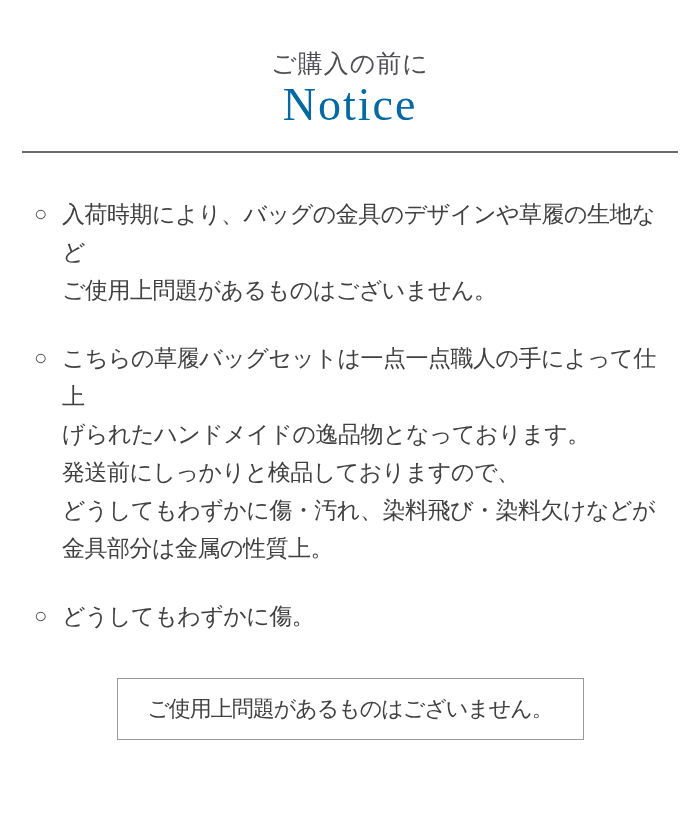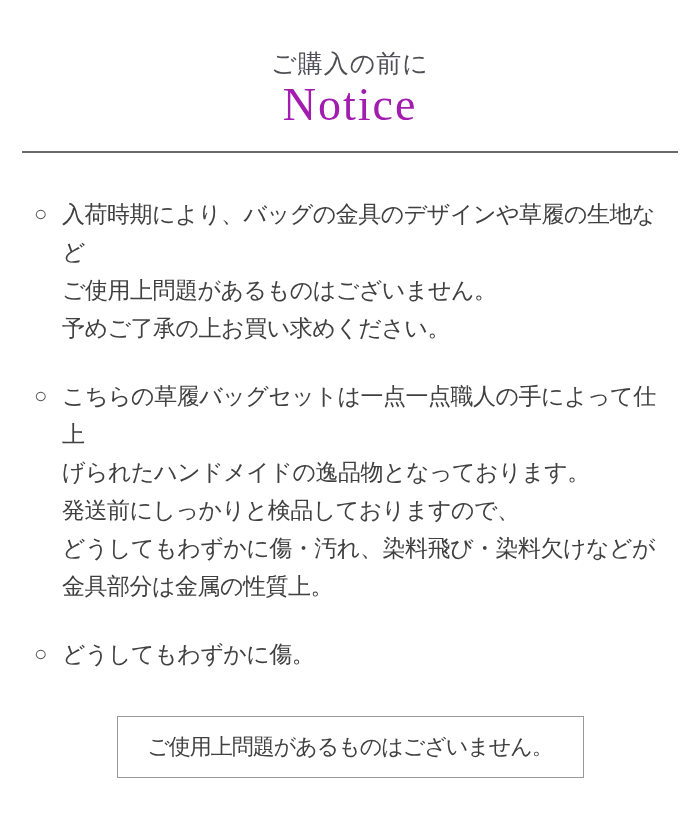--- a/index.html
+++ b/index.html
@@ -19,21 +19,21 @@
     font-size: 25px;
     line-height: 30px;
     letter-spacing: 1px;
     color: #4e4e55;
   }
   .page-title {
     font-family: "Liberation Serif", "DejaVu Serif", serif;
     font-size: 46px;
     line-height: 52px;
     letter-spacing: 2px;
-    color: #a21caf;
+    color: #0369a1;
   }
   .divider {
     border: none;
     border-top: 2px solid #6a6a6a;
     margin: 20px 22px 0 22px;
   }
   .notice-list { margin: 42px 22px 0 34px; }
   .notice-item {
     display: flex;
     align-items: flex-start;
@@ -75,21 +75,20 @@
 
   <hr class="divider">
 
   <div class="notice-list">
 
     <div class="notice-item">
       <span class="bullet">○</span>
       <div class="notice-text">
         <div>入荷時期により、バッグの金具のデザインや草履の生地など</div>
         <div>ご使用上問題があるものはございません。</div>
-        <div>予めご了承の上お買い求めください。</div>
       </div>
     </div>
 
     <div class="notice-item">
       <span class="bullet">○</span>
       <div class="notice-text">
         <div>こちらの草履バッグセットは一点一点職人の手によって仕上</div>
         <div>げられたハンドメイドの逸品物となっております。</div>
         <div>発送前にしっかりと検品しておりますので、</div>
         <div>どうしてもわずかに傷・汚れ、染料飛び・染料欠けなどが</div>

